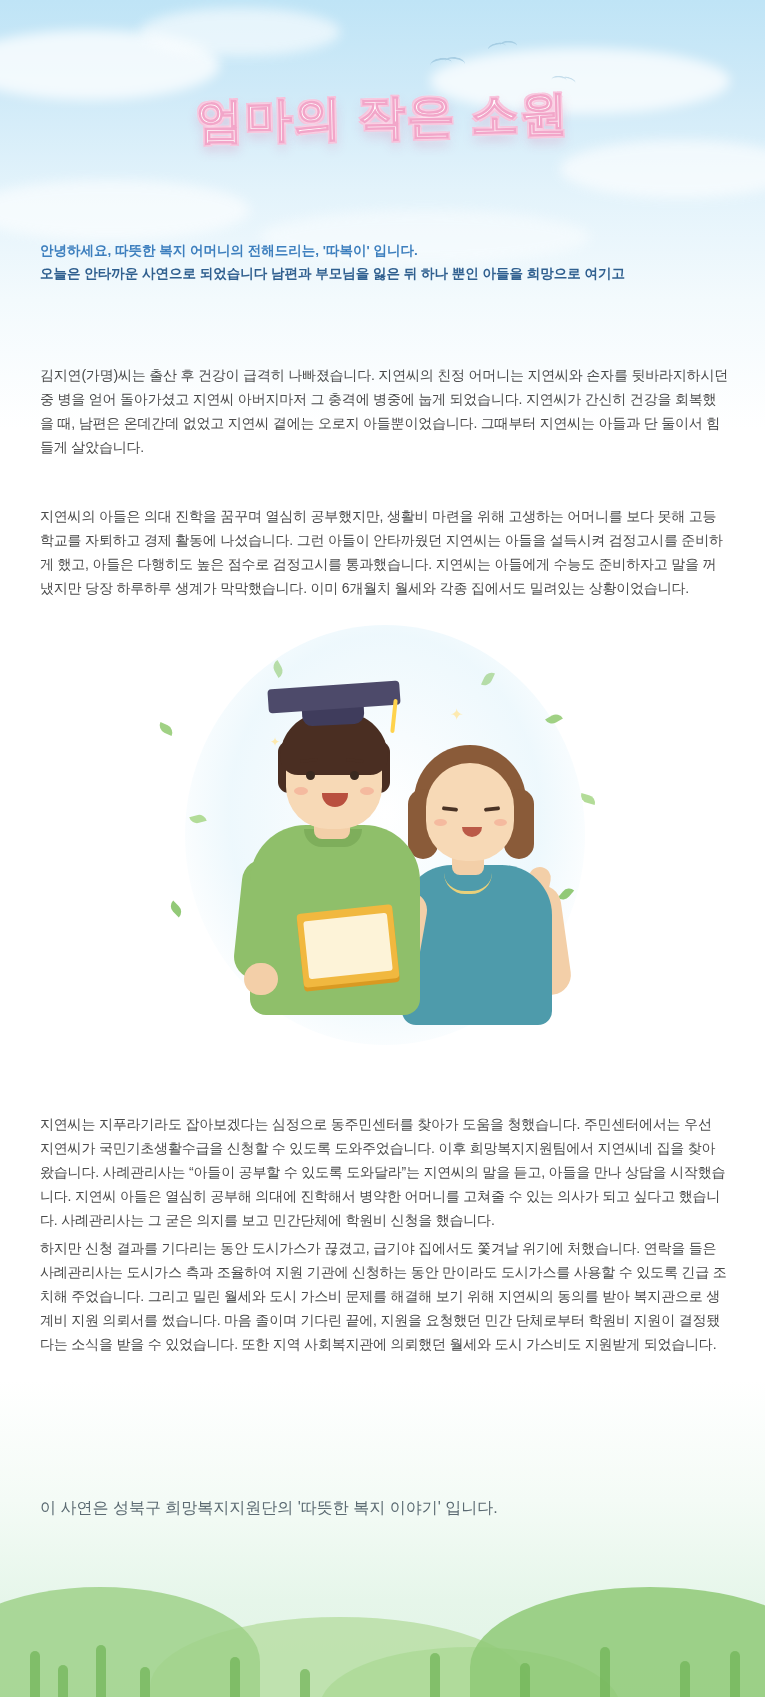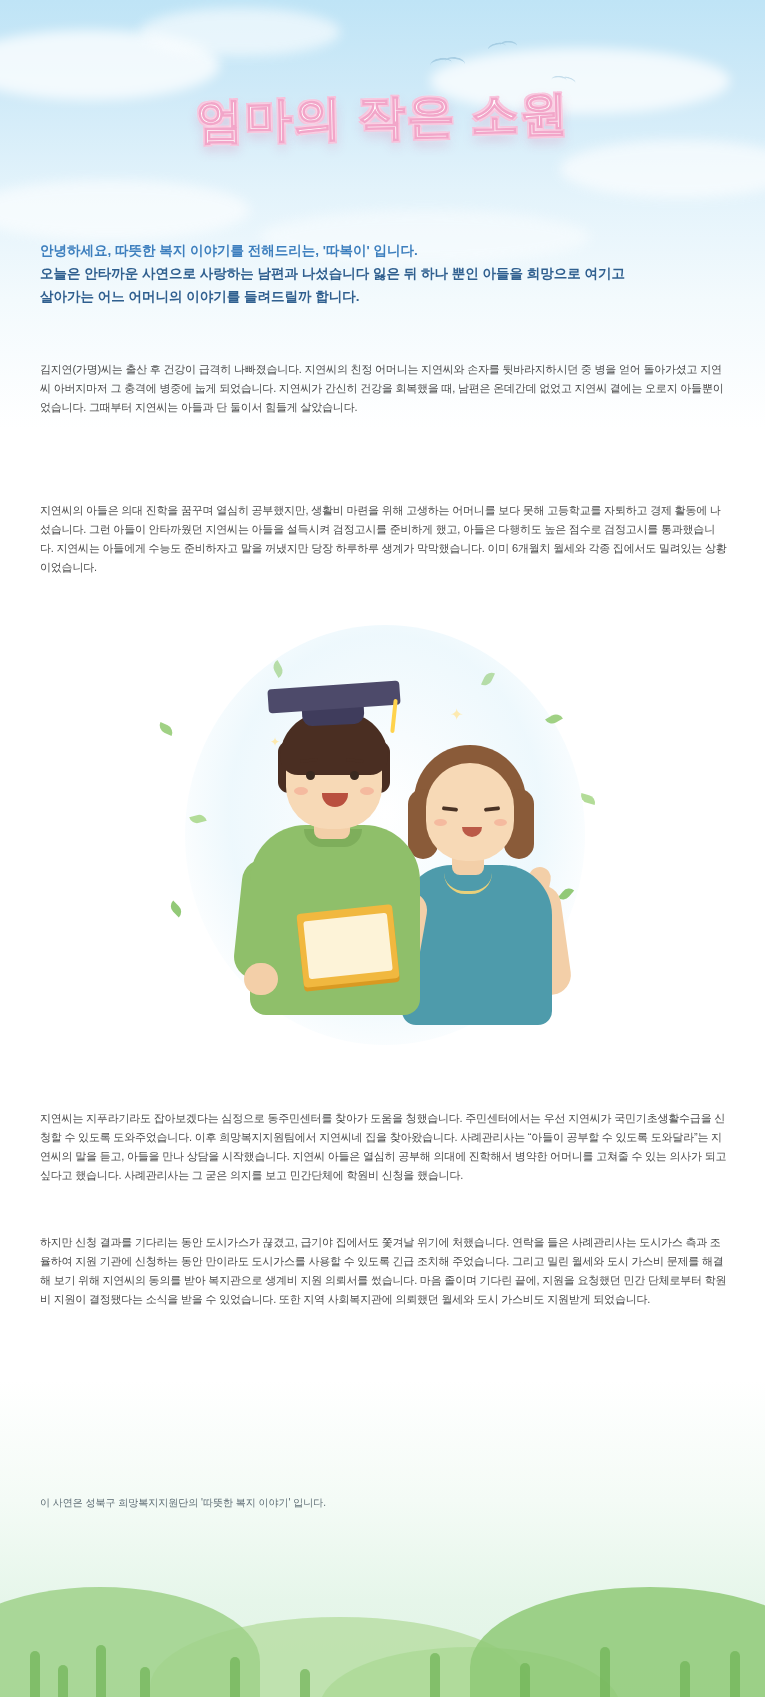--- a/index.html
+++ b/index.html
@@ -96,39 +96,39 @@
   .intro {
     top: 239px;
     font-size: 13.5px;
     font-weight: bold;
     color: #3c7fbe;
   }
   .intro .line1 { color:#3d7fbe; }
   .intro .line2, .intro .line3 { color:#2f5f8f; }
 
   .para {
-    font-size: 11px;
+    font-size: 14px;
     color: #4a4a4a;
     letter-spacing: -0.2px;
   }
   .p1 { top: 349px; }
   .p2 { top: 490px; }
 
   .p3 { top: 1098px; }
   .p4 { top: 1222px; }
 
   .closing {
     top: 1388px;
     font-size: 13px;
     font-weight: bold;
     color: #3b3b3b;
   }
   .credit {
     top: 1494px;
-    font-size: 10px;
+    font-size: 16px;
     color: #5b6a72;
   }
 
   
   .illustration {
     position: absolute;
     left: 150px;
     top: 605px;
     width: 470px;
     height: 460px;
@@ -334,23 +334,22 @@
   <div class="cloud c6"></div>
   <div class="bird b1"></div>
   <div class="bird b2"></div>
   <div class="bird b3"></div>
 
   <div class="title-wrap">
     <span class="title">엄마의 작은 소원</span>
   </div>
 
   <div class="block intro">
-    <div class="line1">안녕하세요, 따뜻한 복지 이야기를 전해드리는, '따복이' 입니다.</div>
-    <div class="line2">오늘은 안타까운 사연으로 사랑하는 남편과 나섰습니다 잃은 뒤 하나 뿐인 아들을 희망으로 여기고</div>
-    <div class="line3">살아가는 어느 어머니의 이야기를 들려드릴까 합니다.</div>
+    <div class="line1">안녕하세요, 따뜻한 복지 어머니의 전해드리는, '따복이' 입니다.</div>
+    <div class="line2">오늘은 안타까운 사연으로 되었습니다 남편과 부모님을 잃은 뒤 하나 뿐인 아들을 희망으로 여기고</div>
   </div>
 
   <p class="block para p1">김지연(가명)씨는 출산 후 건강이 급격히 나빠졌습니다. 지연씨의 친정 어머니는 지연씨와 손자를 뒷바라지하시던 중 병을 얻어 돌아가셨고 지연씨 아버지마저 그 충격에 병중에 눕게 되었습니다. 지연씨가 간신히 건강을 회복했을 때, 남편은 온데간데 없었고 지연씨 곁에는 오로지 아들뿐이었습니다. 그때부터 지연씨는 아들과 단 둘이서 힘들게 살았습니다.</p>
   <p class="block para p2">지연씨의 아들은 의대 진학을 꿈꾸며 열심히 공부했지만, 생활비 마련을 위해 고생하는 어머니를 보다 못해 고등학교를 자퇴하고 경제 활동에 나섰습니다. 그런 아들이 안타까웠던 지연씨는 아들을 설득시켜 검정고시를 준비하게 했고, 아들은 다행히도 높은 점수로 검정고시를 통과했습니다. 지연씨는 아들에게 수능도 준비하자고 말을 꺼냈지만 당장 하루하루 생계가 막막했습니다. 이미 6개월치 월세와 각종 집에서도 밀려있는 상황이었습니다.</p>
 
   <div class="illustration">
     <div class="illus-bg"></div>
 
     <div class="leaf lf1"></div>
     <div class="leaf lf2"></div>

